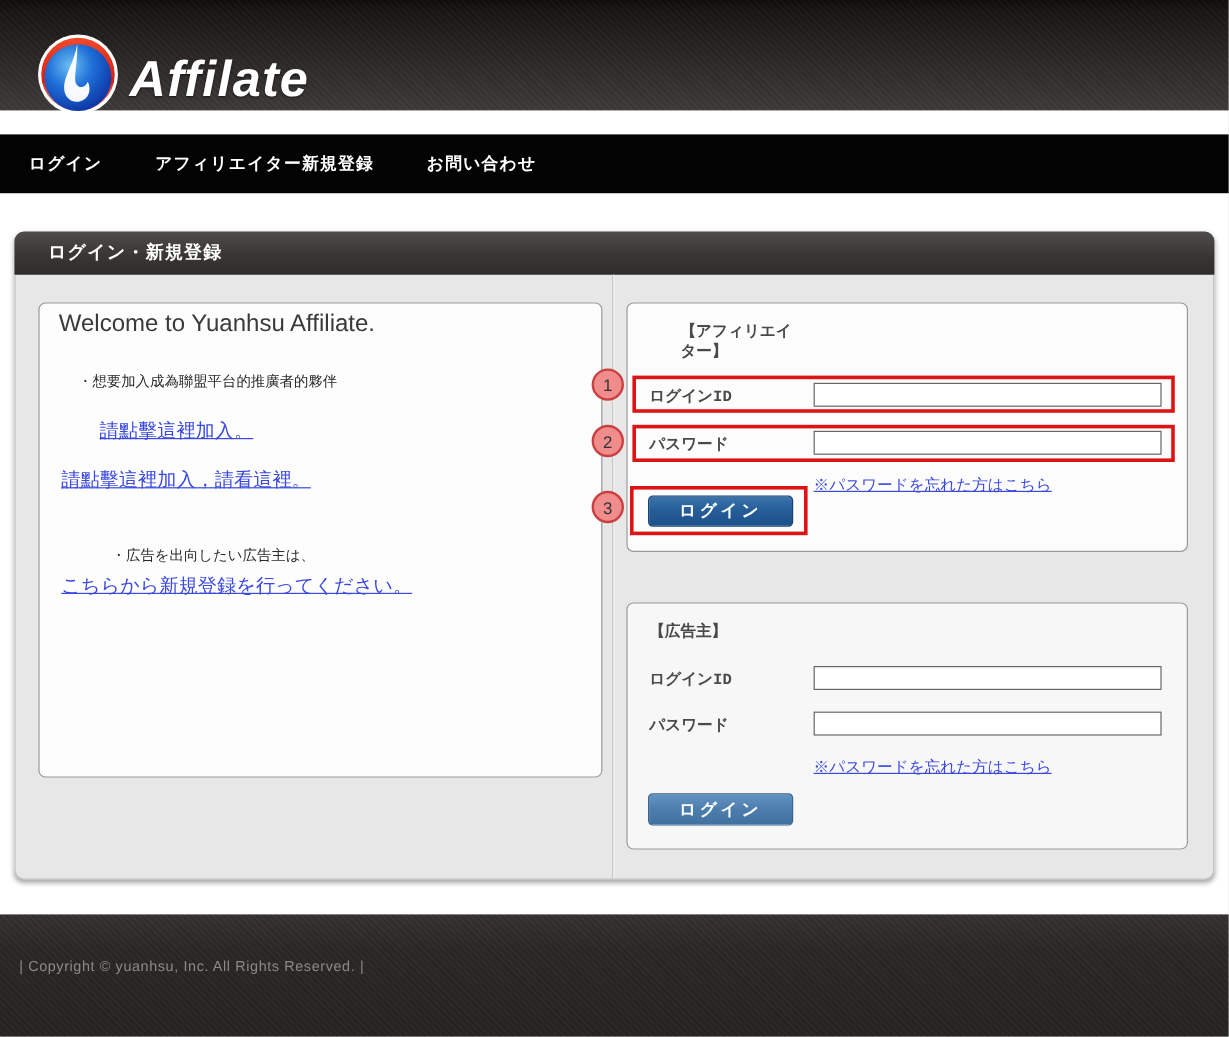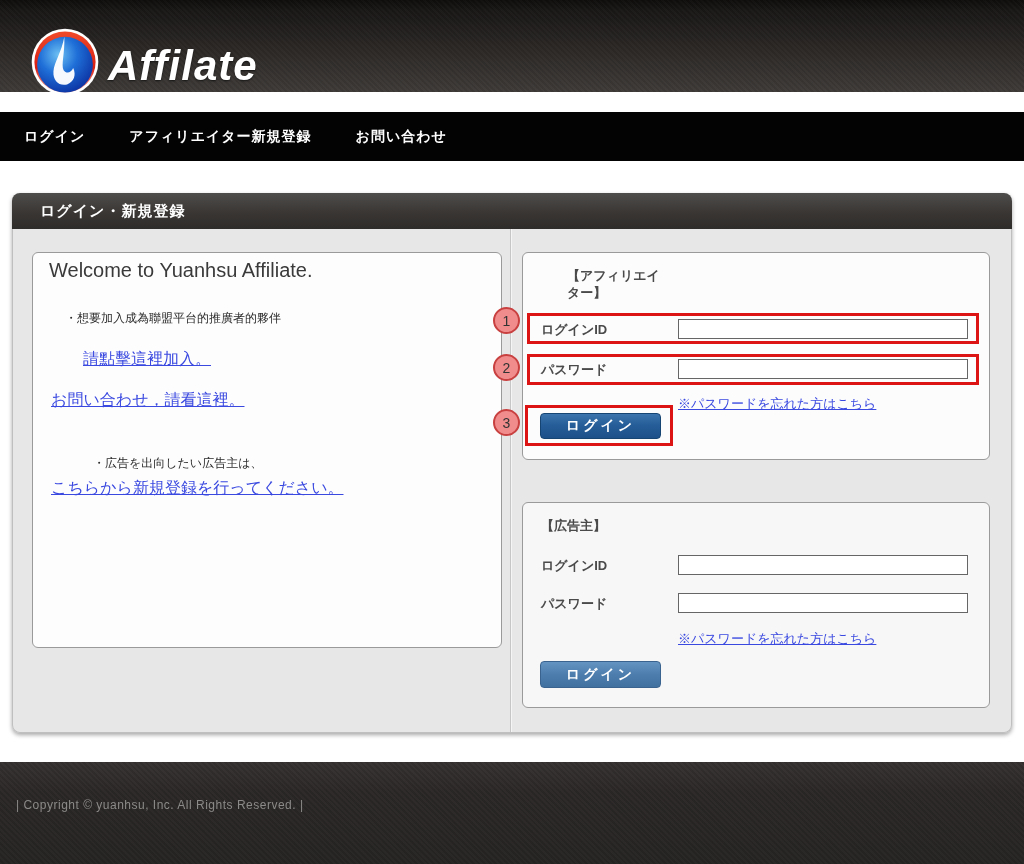--- a/index.html
+++ b/index.html
@@ -89,20 +89,21 @@
   .box-heading {
     position:absolute; left:44px; top:14px;
     font-size:13px; font-weight:bold; color:#4a4a4a;
     width:98px; line-height:17px; word-break:break-all;
   }
   .advertiser-box .box-heading { left:18px; width:200px; }
 
   .field-label {
     position:absolute; left:18px; font-size:13px; font-weight:bold; color:#4a4a4a;
     white-space:nowrap;
+    font-family:Liberation Mono, monospace;
   }
   .text-input {
     position:absolute; left:155px; width:290px; height:20px;
     background:#ffffff; border:1px solid #666666; font-size:13px; padding:0 4px;
   }
   .forgot-link {
     position:absolute; left:155px; font-size:13px; color:#3a49e0;
     text-decoration:underline; cursor:pointer; white-space:nowrap;
   }
   .login-btn {
@@ -199,21 +200,21 @@
 
 <div class="panel">
   <div class="panel-title">ログイン・新規登録</div>
   <div class="panel-body"></div>
   <div class="col-divider"></div>
 
   <div class="welcome-box">
     <div class="welcome-heading">Welcome to Yuanhsu Affiliate.</div>
     <div class="w-line bullet pos-line1">・想要加入成為聯盟平台的推廣者的夥伴</div>
     <a class="w-link pos-link1">請點擊這裡加入。</a>
-    <a class="w-link pos-link2">お問い合わせ，請看這裡。</a>
+    <a class="w-link pos-link2">請點擊這裡加入，請看這裡。</a>
     <div class="w-line bullet pos-line2">・広告を出向したい広告主は、</div>
     <a class="w-link pos-link3">こちらから新規登録を行ってください。</a>
   </div>
 
   <div class="login-box affiliate-box">
     <div class="box-heading">【アフィリエイター】</div>
 
     <div class="anno-rect rect-1"></div>
     <div class="field-label aff-row1-label">ログインID</div>
     <input class="text-input aff-row1-input" type="text" value="" style="">

